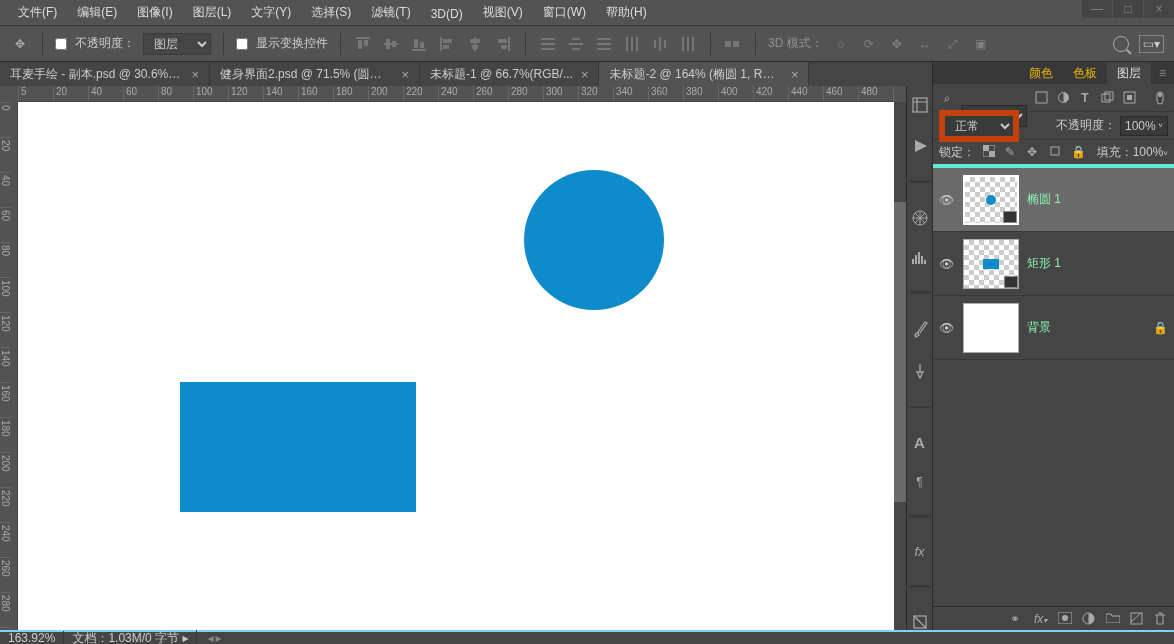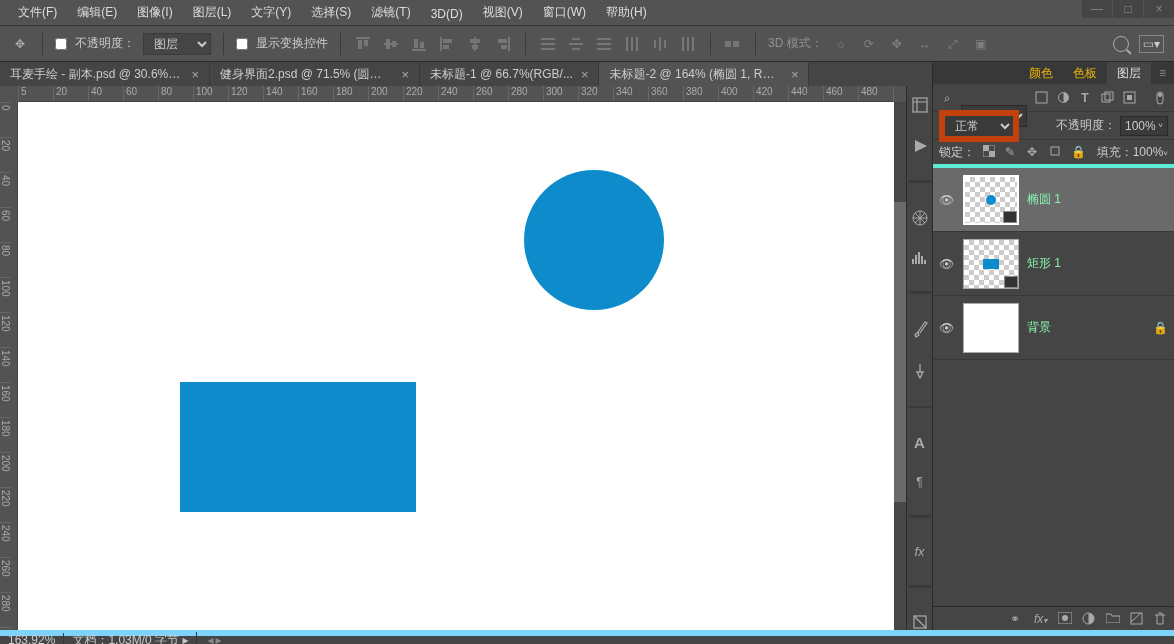--- a/index.html
+++ b/index.html
@@ -68,21 +68,21 @@
 .layer .thumb { width: 56px; height: 50px; background: #fff; border: 1px solid #aaa; position: relative; display: flex; align-items: center; justify-content: center; }
 .layer .thumb.trans { background-image: linear-gradient(45deg,#ccc 25%,transparent 25%),linear-gradient(-45deg,#ccc 25%,transparent 25%),linear-gradient(45deg,transparent 75%,#ccc 75%),linear-gradient(-45deg,transparent 75%,#ccc 75%); background-size: 10px 10px; background-position: 0 0,0 5px,5px -5px,-5px 0; background-color: #fff; }
 .layer.selected .thumb { border: 2px solid #fff; }
 .layer .thumb .badge { position: absolute; bottom: 0; right: 0; width: 14px; height: 12px; background: #333; border: 1px solid #888; }
 .layer .name { color: #86efac; }
 .layer .lock { margin-left: auto; color: #aaa; }
 
 .rp-bottom { height: 24px; border-top: 1px solid #2a2a2a; display: flex; align-items: center; justify-content: flex-end; padding: 0 6px; gap: 10px; color: #aaa; }
 .rp-bottom .bic { width: 14px; height: 14px; }
 
-.statusbar { position: absolute; bottom: 0; left: 0; right: 0; height: 14px; background: #454545; display: flex; align-items: center; color: #ccc; font-size: 11px; border-top: 6px solid #7dd3fc; }
+.statusbar { position: absolute; bottom: 0; left: 0; right: 0; height: 14px; background: #454545; display: flex; align-items: center; color: #ccc; font-size: 11px; border-top: 2px solid #7dd3fc; }
 .statusbar .cell { padding: 0 8px; border-right: 1px solid #383838; }
 .statusbar .scroll-lr { margin-left: 10px; display: flex; gap: 2px; color: #888; }
 </style>
 </head>
 <body>
 
 <div class="menubar">
     <span class="item">文件(F)</span>
     <span class="item">编辑(E)</span>
     <span class="item">图像(I)</span>

